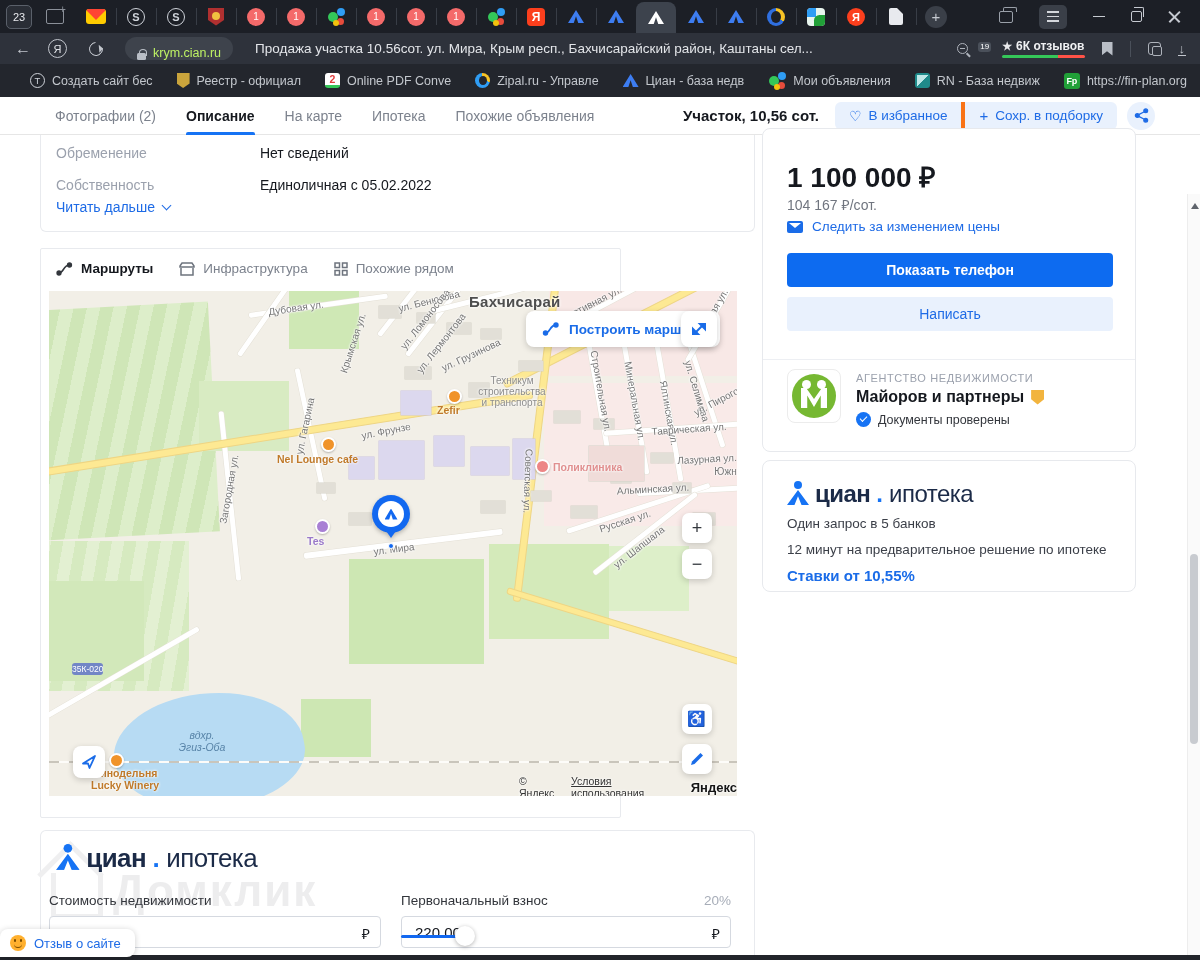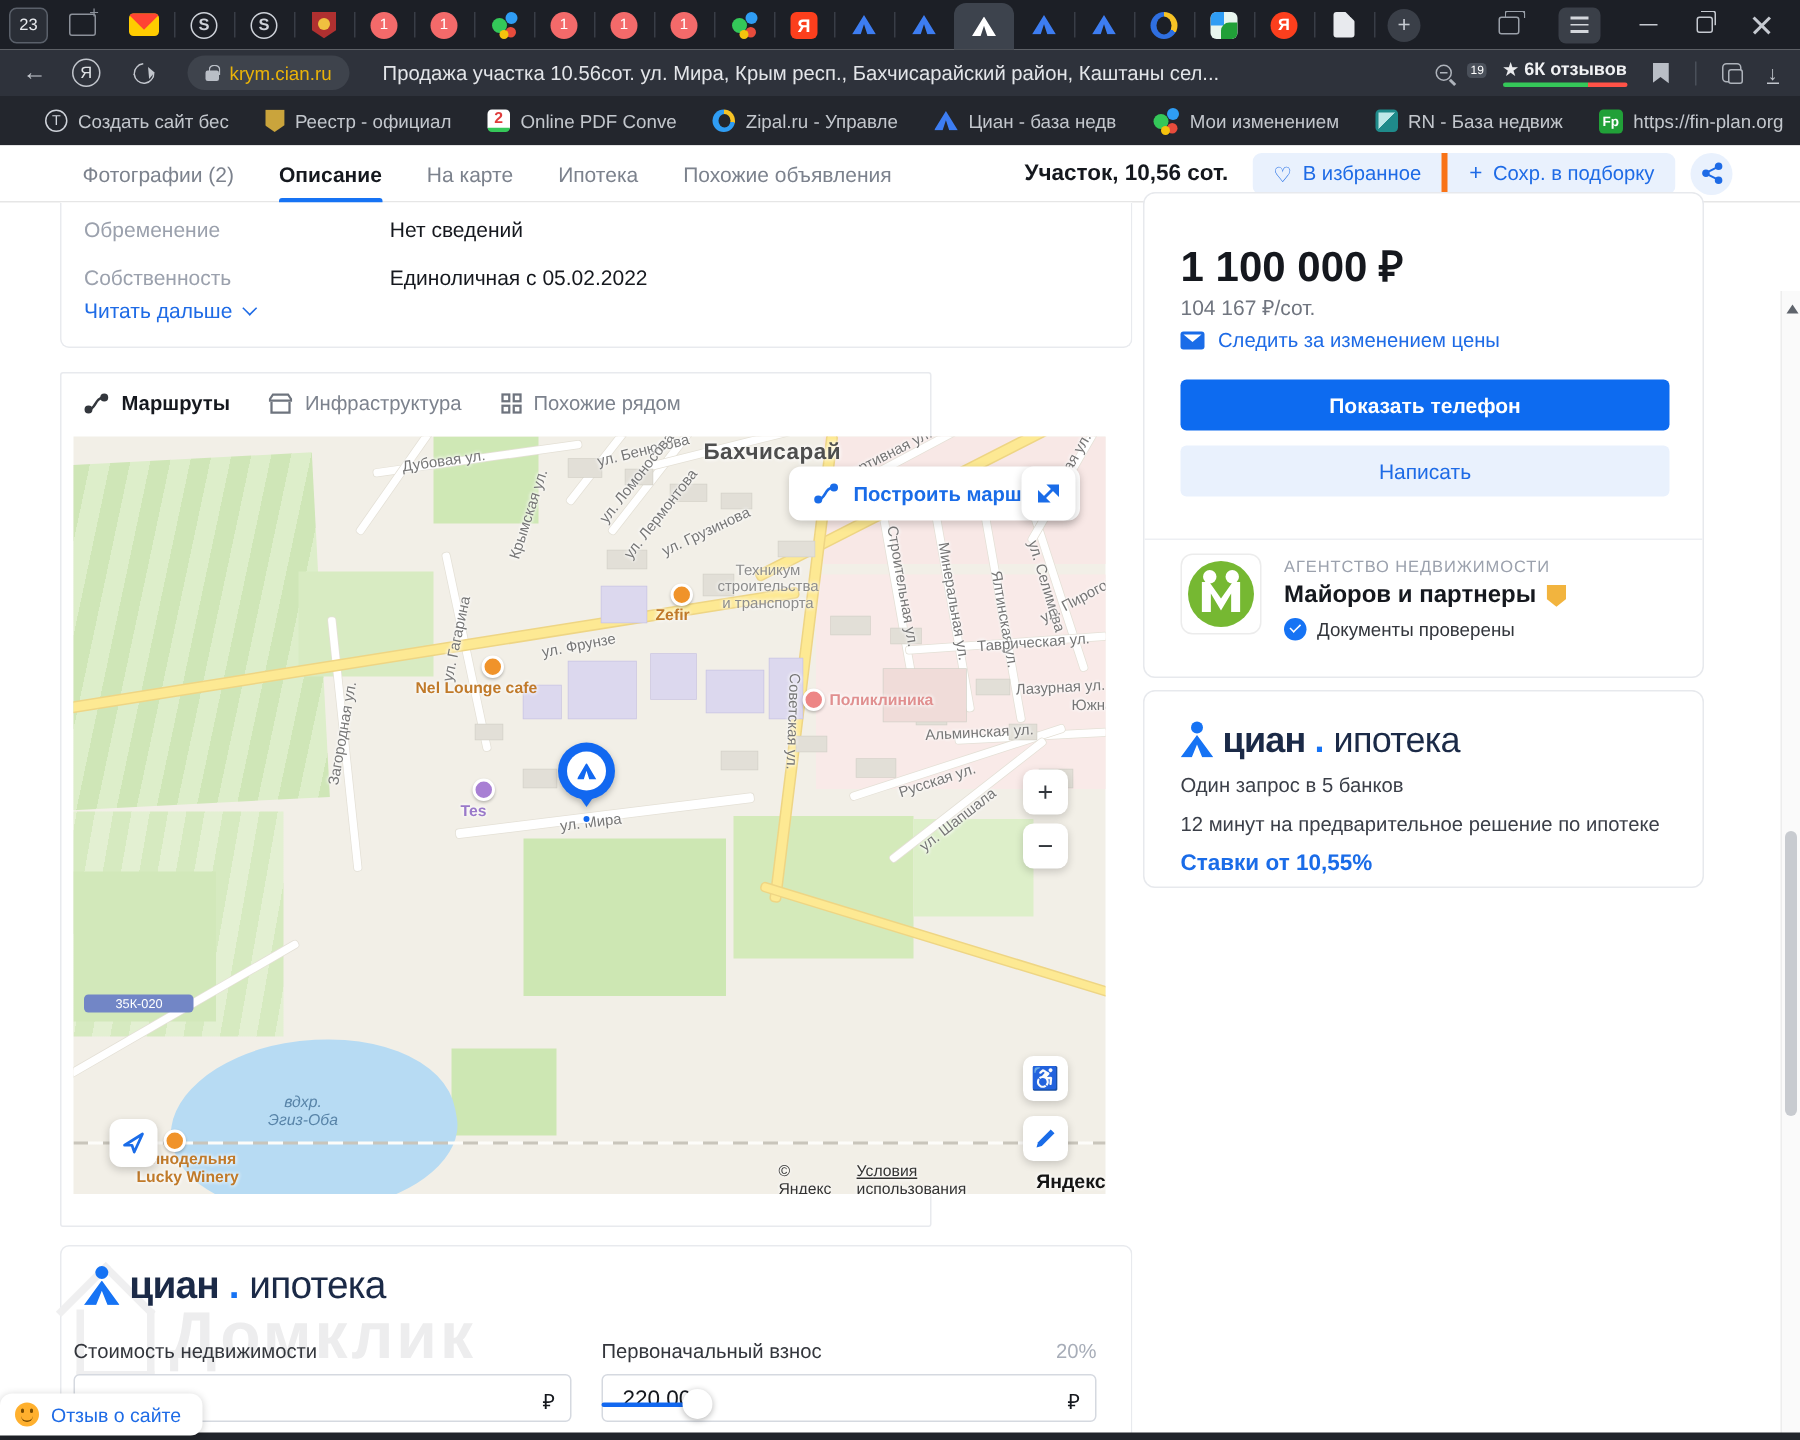--- a/index.html
+++ b/index.html
@@ -51,21 +51,21 @@
   .wc-close { width:14px; height:14px; position:relative; }
   .wc-close::before,.wc-close::after { content:""; position:absolute; left:-1px; top:6px; width:15px; height:1.6px; background:#c6cad1; }
   .wc-close::before { transform:rotate(45deg);} .wc-close::after { transform:rotate(-45deg);}
 
   .addressbar { position:absolute; left:0; top:33px; width:1200px; height:31px; background:#2e323b; display:flex; align-items:center; color:#d6d9de; }
   .ab-ico { color:#c2c6cd; font-size:16px; width:30px; text-align:center; }
   .ab-back { margin-left:8px; }
   .ab-ya-circle { width:19px; height:19px; border:1.4px solid #c2c6cd; border-radius:50%; font-size:11px; display:flex; align-items:center; justify-content:center; margin:0 10px; color:#dfe2e6;}
   .ab-refresh { width:14px; height:14px; border:1.7px solid #c2c6cd; border-radius:50%; border-top-color:transparent; transform:rotate(40deg); margin:0 12px; position:relative; }
   .ab-refresh::after { content:""; position:absolute; right:-3px; top:-3px; border:4px solid transparent; border-bottom-color:#c2c6cd; transform:rotate(45deg); }
-  .url-pill { display:flex; align-items:center; gap:7px; background:#3e434c; border-radius:14px; height:23px; padding:0 12px; margin-left:10px; font-size:12.5px; color:#eab308; }
+  .url-pill { display:flex; align-items:flex-end; gap:7px; background:#3e434c; border-radius:14px; height:23px; padding:0 12px; margin-left:10px; font-size:12.5px; color:#bef264; }
   .ic-lock { width:9px; height:7px; background:#b9bec6; border-radius:1.5px; position:relative; margin-top:3px; }
   .ic-lock::before { content:""; position:absolute; left:1.5px; top:-4px; width:6px; height:6px; border:1.4px solid #b9bec6; border-radius:50% 50% 0 0; border-bottom:none; }
   .ab-title { margin-left:22px; font-size:13.5px; color:#e3e5e9; white-space:nowrap; }
   .ab-right { position:absolute; right:14px; top:0; height:31px; display:flex; align-items:center; gap:17px; }
   .ic-magmin { width:11px; height:11px; border:1.6px solid #aeb3bb; border-radius:50%; position:relative; }
   .ic-magmin::before { content:""; position:absolute; left:2px; top:4px; width:5px; height:1.4px; background:#aeb3bb; }
   .ic-magmin::after { content:""; position:absolute; right:-4px; bottom:-3px; width:5px; height:1.6px; background:#aeb3bb; transform:rotate(45deg); }
   .ic-shield { width:13px; height:15px; background:#aeb3bb; clip-path:polygon(0 0,100% 0,100% 65%,50% 100%,0 65%); position:relative; }
   .shield-wrap { position:relative; }
   .shield-badge { position:absolute; right:-6px; bottom:-3px; background:#4a505a; color:#fff; font-size:8px; border-radius:3px; padding:0 2px; line-height:10px; }
@@ -132,21 +132,21 @@
   .poi-dot { position:absolute; width:15px; height:15px; border-radius:50%; border:2px solid #fff; box-shadow:0 1px 2px rgba(0,0,0,.25); }
   .poi-label { position:absolute; font-size:10.5px; font-weight:bold; white-space:nowrap; text-shadow:0 0 3px #fff,0 0 3px #fff; }
   .tech-label { position:absolute; left:418px; top:84px; width:90px; text-align:center; font-size:10px; color:#8d8d8d; line-height:11px; text-shadow:0 0 3px #fff,0 0 3px #fff; }
   .map-btn { position:absolute; background:#fff; border-radius:8px; box-shadow:0 2px 6px rgba(0,0,0,.18); display:flex; align-items:center; justify-content:center; cursor:pointer; }
   .route-btn { left:477px; top:20px; height:36px; padding:0 16px; gap:9px; color:#1a6ce8; font-size:13.5px; font-weight:bold; }
   .expand-btn { left:632px; top:20px; width:36px; height:36px; }
   .zoom-btn { left:633px; width:30px; height:30px; font-size:18px; color:#33373d; border-radius:7px; }
   .acc-btn { left:633px; top:413px; width:30px; height:30px; font-size:15px; color:#3c424c; border-radius:7px; }
   .pencil-btn { left:633px; top:453px; width:30px; height:30px; border-radius:7px; }
   .geo-btn { left:24px; top:455px; width:32px; height:32px; border-radius:8px; }
-  .road-code { position:absolute; left:7px; top:372px; background:#7286c6; color:#fff; font-size:8.5px; padding:1px 21px; border-radius:3px; }
+  .road-code { position:absolute; left:23px; top:372px; background:#7286c6; color:#fff; font-size:8.5px; padding:1px 0; border-radius:3px; }
   .map-pin { position:absolute; left:323px; top:204px; width:38px; height:38px; background:#1268f0; border-radius:50%; display:flex; align-items:center; justify-content:center; filter:drop-shadow(0 2px 2px rgba(0,0,0,.25)); }
   .map-pin::after { content:""; position:absolute; left:12px; top:33px; border:7px solid transparent; border-top:10px solid #1268f0; }
   .pin-inner { width:26px; height:26px; background:#fff; border-radius:50%; display:flex; align-items:center; justify-content:center; }
   .pin-dot { position:absolute; left:339px; top:252px; width:6px; height:6px; background:#1268f0; border-radius:50%; border:1px solid #fff; }
   .attribution { position:absolute; left:470px; top:484px; font-size:10.5px; color:#333; display:flex; gap:8px; align-items:center; text-shadow:0 0 3px #fff,0 0 3px #fff; }
   .attribution a { color:#333; text-decoration:underline; }
   .ya-logo { font-size:13px; font-weight:bold; color:#151515; }
 
   
   .price-card { position:absolute; left:762px; top:31px; width:374px; height:324px; border:1px solid #e7e9ed; border-radius:8px; background:#fff; }
@@ -361,21 +361,21 @@
       <span class="cian-mark"></span>
       <span>Циан - база недв</span>
     </span>
   <span class="bm">
       <span class="ic-dots">
         <i></i>
         <i></i>
         <i></i>
         <i></i>
       </span>
-      <span>Мои изменением</span>
+      <span>Мои объявления</span>
     </span>
   <span class="bm">
       <span class="bm-rn"></span>
       <span>RN - База недвиж</span>
     </span>
   <span class="bm">
       <span class="bm-fp">Fp</span>
       <span>https://fin-plan.org</span>
     </span>
 

